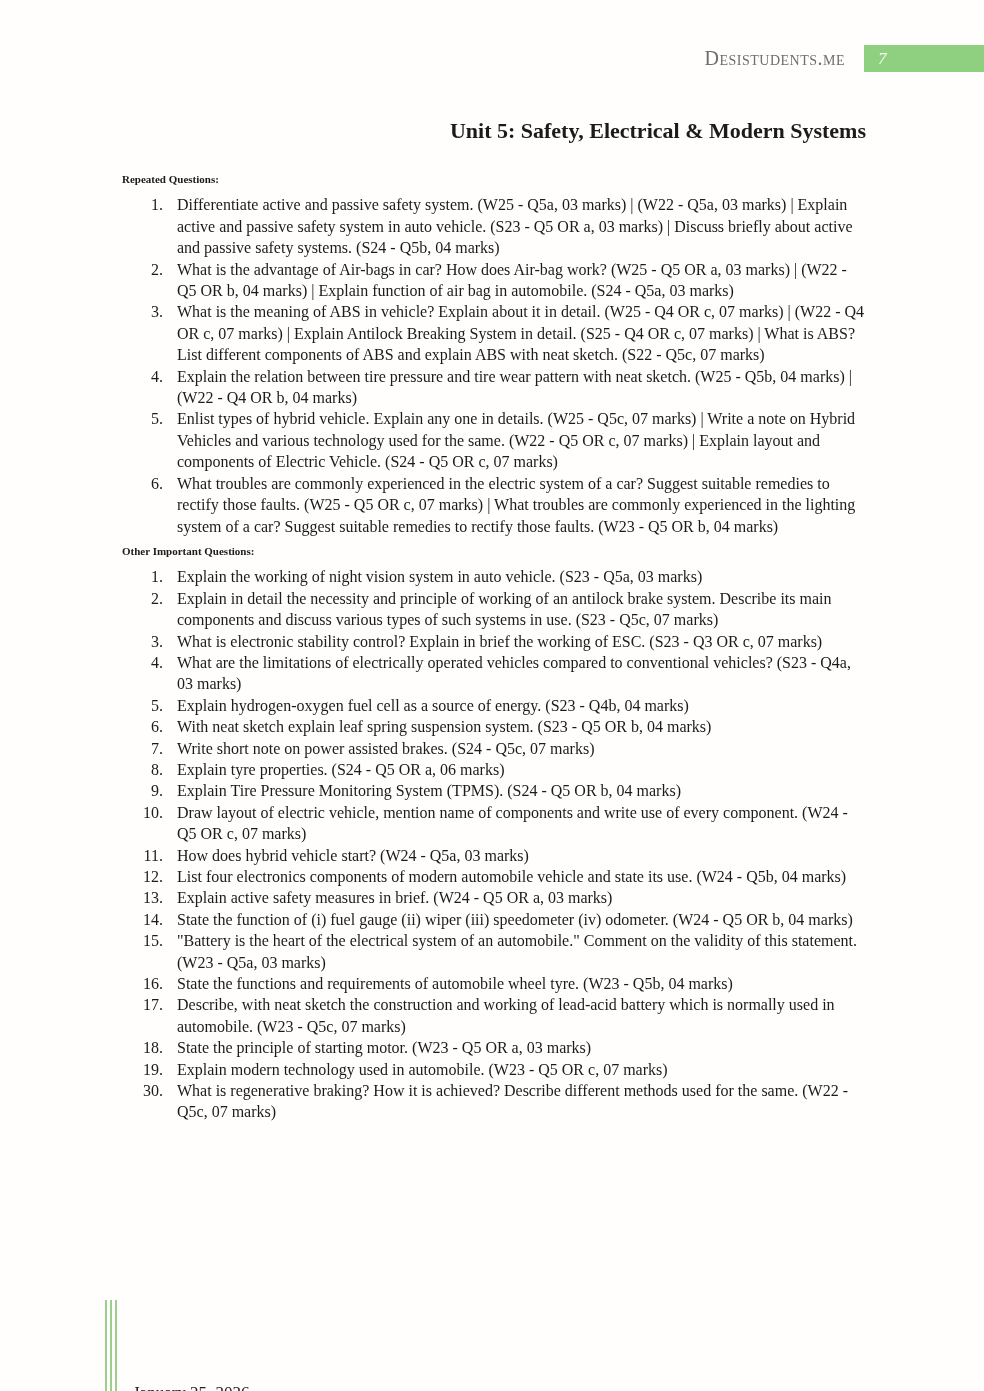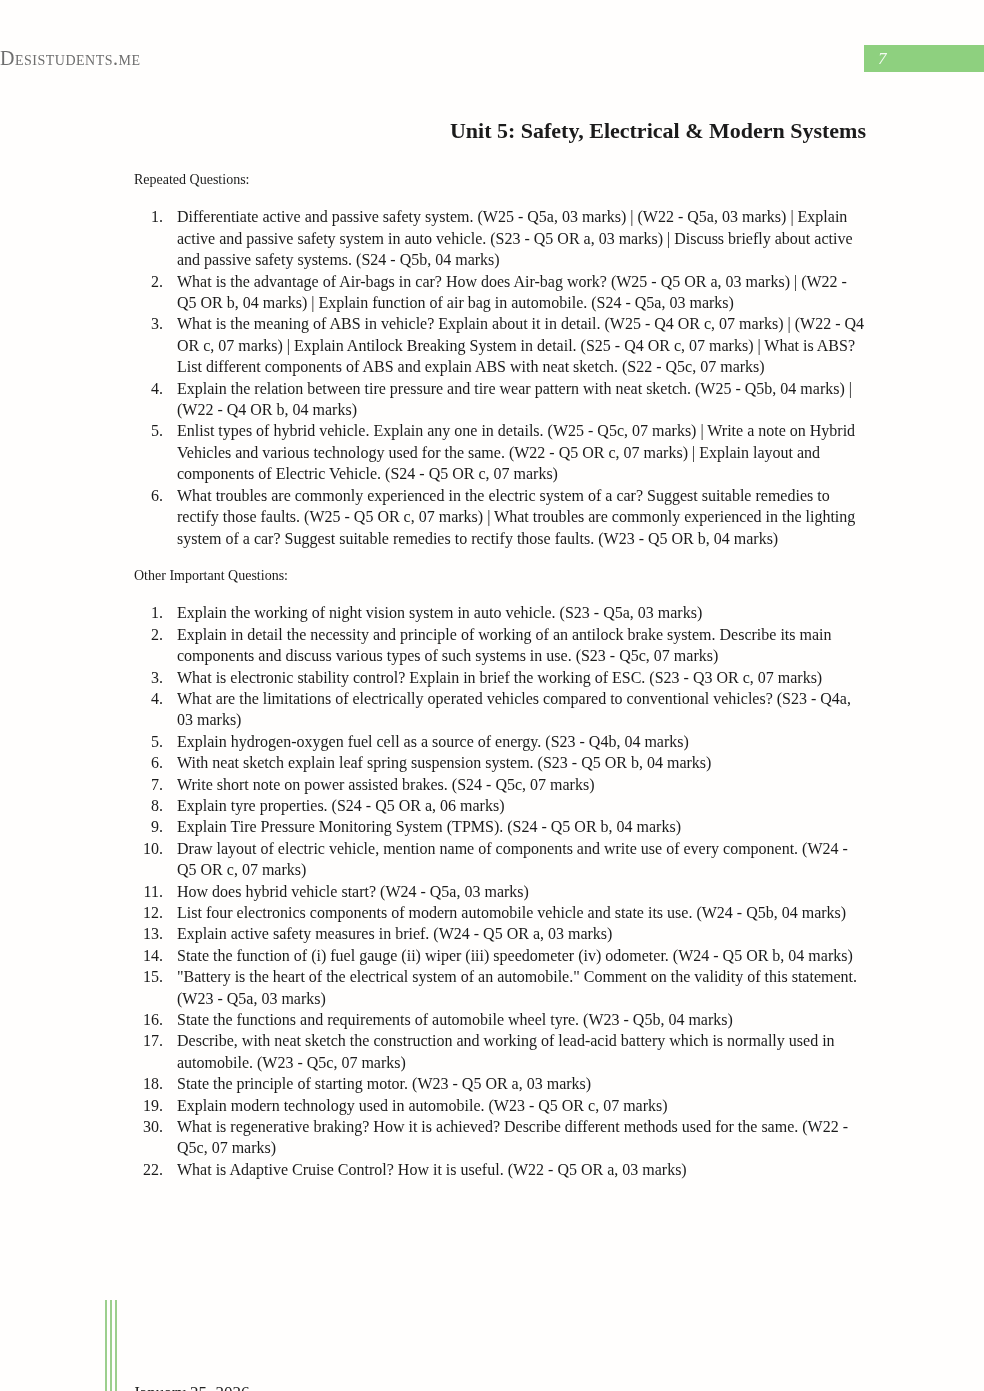--- a/index.html
+++ b/index.html
@@ -14,25 +14,25 @@
     margin: 0 auto;
     background: #fffefd;
     overflow: hidden;
     color: #1b1b1b;
   }
 
   
   .header {
     position: absolute;
     top: 45px;
-    left: 0;
+    left: 14px;
     right: 0;
     height: 27px;
     display: flex;
-    justify-content: space-between;
+    justify-content: flex-end;
     align-items: center;
   }
   .site-name {
     color: #6e6e6e;
     font-variant: small-caps;
     font-size: 20px;
     letter-spacing: 0.5px;
     margin-right: 19px;
   }
   .page-badge {
@@ -55,23 +55,23 @@
     width: 748px;
   }
   .doc-title {
     font-size: 22px;
     font-weight: bold;
     text-align: right;
     margin: 0;
     line-height: 28px;
   }
   .section-heading {
-    font-size: 14px;
-    font-weight: normal;
-    margin: 16px;
+    font-size: 11px;
+    font-weight: bold;
+    margin: 4px;
     line-height: 21.4px;
   }
   .section-heading.first {
     margin-top: 24px;
   }
   ol.q-list {
     list-style: none;
     margin: 0;
     padding: 0;
   }
@@ -225,24 +225,20 @@
           <span class="num">18.</span>
           <span class="txt">State the principle of starting motor. (W23 - Q5 OR a, 03 marks)</span>
         </li>
         <li>
           <span class="num">19.</span>
           <span class="txt">Explain modern technology used in automobile. (W23 - Q5 OR c, 07 marks)</span>
         </li>
         <li>
           <span class="num">30.</span>
           <span class="txt">What is regenerative braking? How it is achieved? Describe different methods used for the same. (W22 - Q5c, 07 marks)</span>
-        </li>
-        <li>
-          <span class="num">22.</span>
-          <span class="txt">What is Adaptive Cruise Control? How it is useful. (W22 - Q5 OR a, 03 marks)</span>
         </li>
       </ol>
   </div>
 
   <div class="footer-lines">
     <div class="vline"></div>
     <div class="vline"></div>
     <div class="vline"></div>
   </div>
   <span class="footer-date">January 25, 2026</span>

